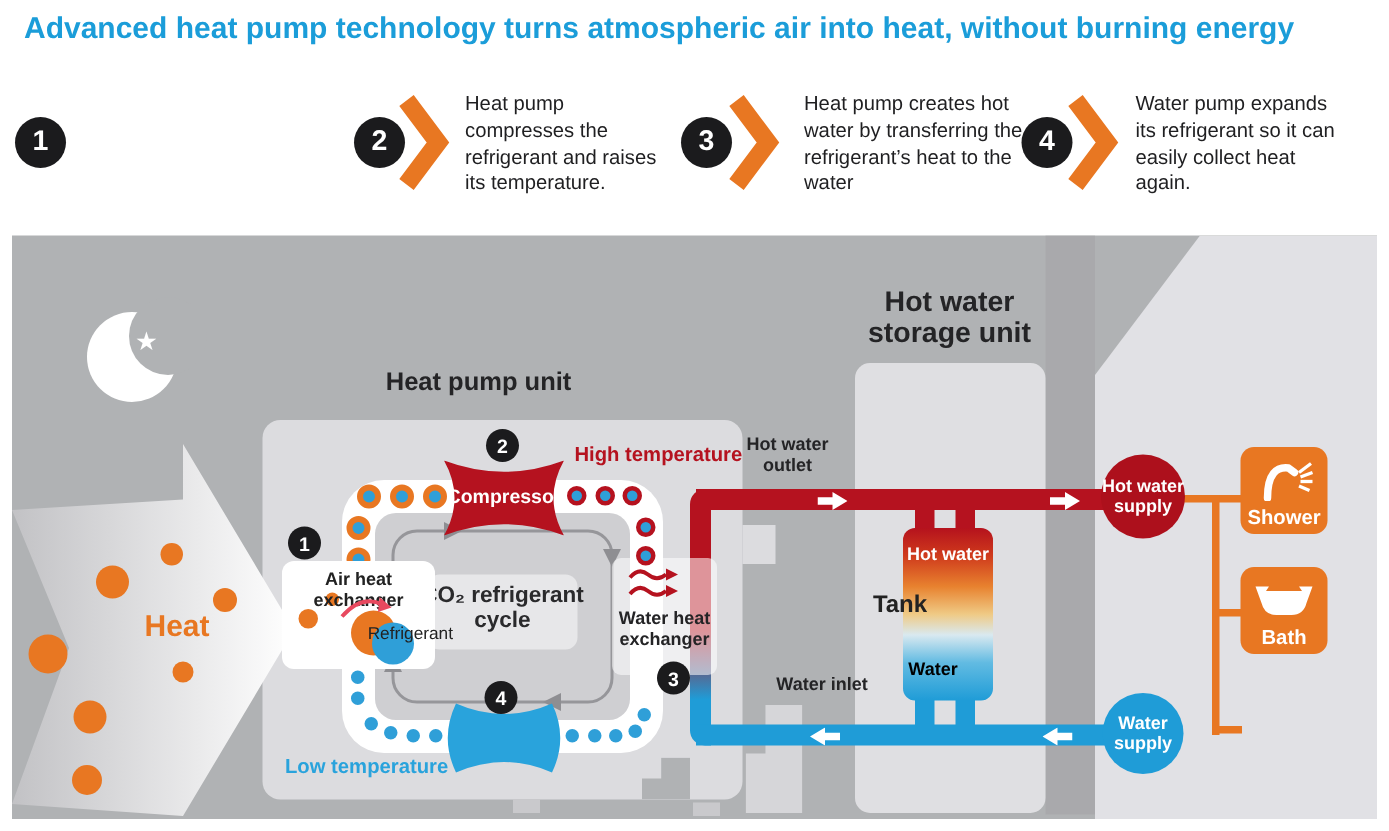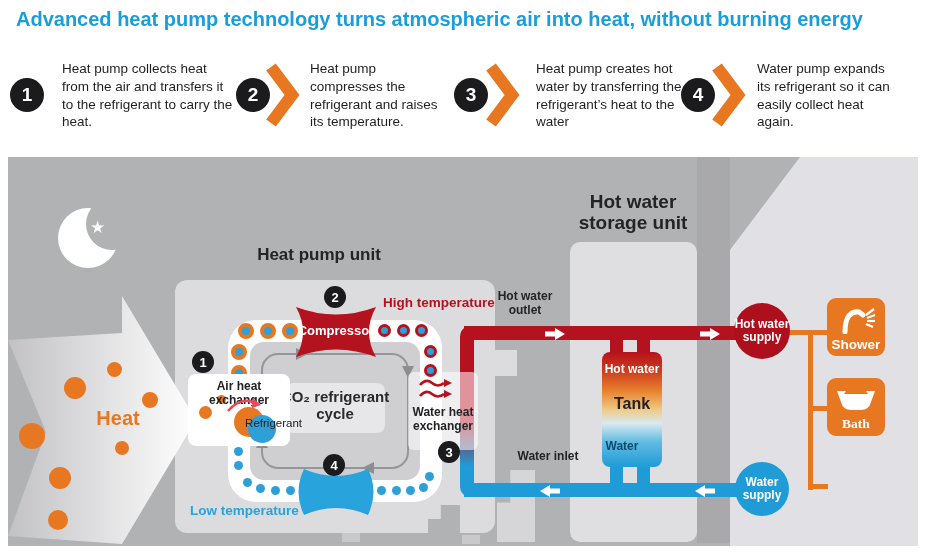--- a/index.html
+++ b/index.html
@@ -34,21 +34,20 @@
   .white-arrow{z-index:18;}
 </style>
 </head>
 <body>
 
 <div id="page">
 
   <div id="title" class="abs">Advanced heat pump technology turns atmospheric air into heat, without burning energy</div>
 
   <div class="abs step-badge" style="left:10px;top:78px;">1</div>
-  <div class="abs step-text" style="left:62px;top:60px;width:172px;">Heat pump collects heat from the air and transfers it to the refrigerant to carry the heat.</div>
 
   <div class="abs step-badge" style="left:236px;top:78px;">2</div>
   <svg class="abs" style="left:266px;top:62px;" width="34" height="66">
       <polyline points="5,5 26,33 5,61" stroke="#e87722" stroke-width="12" fill="none"></polyline>
     </svg>
   <div class="abs step-text" style="left:310px;top:60px;width:142px;">Heat pump compresses the refrigerant and raises its temperature.</div>
 
   <div class="abs step-badge" style="left:454px;top:78px;">3</div>
   <svg class="abs" style="left:486px;top:62px;" width="34" height="66">
       <polyline points="5,5 26,33 5,61" stroke="#e87722" stroke-width="12" fill="none"></polyline>
@@ -182,22 +181,22 @@
     <svg class="abs white-arrow" style="left:687px;top:328px;" width="20" height="12">
         <polygon points="20,3.5 10,3.5 10,0 0,6 10,12 10,8.5 20,8.5" fill="#fff"></polygon>
       </svg>
 
     <div class="abs ctr lbl" style="left:486px;top:133px;width:62px;font-size:12px;line-height:13.5px;z-index:15;">Hot water outlet</div>
     <div class="abs ctr lbl" style="left:509px;top:293px;width:62px;font-size:12px;line-height:13.5px;z-index:15;">Water inlet</div>
 
     <div class="abs" style="left:594px;top:195px;width:60px;height:115px;border-radius:8px;z-index:14;
          background:linear-gradient(180deg,#b5121d 0%,#cf3a1c 16%,#e8822f 34%,#efca85 50%,#d9e9f0 62%,#62bbe2 78%,#1f9cd7 100%);"></div>
     <div class="abs ctr" style="left:594px;top:205px;width:60px;font-size:12px;font-weight:bold;color:#fff;z-index:15;">Hot water</div>
-    <div class="abs ctr" style="left:594px;top:238px;width:60px;font-size:16px;font-weight:bold;color:#222;z-index:15;text-align:center;">Tank</div>
-    <div class="abs ctr" style="left:594px;top:282px;width:40px;font-size:12px;font-weight:bold;color:#0c4a6e;z-index:15;">Water</div>
+    <div class="abs ctr" style="left:562px;top:238px;width:60px;font-size:16px;font-weight:bold;color:#222;z-index:15;text-align:center;">Tank</div>
+    <div class="abs ctr" style="left:594px;top:282px;width:40px;font-size:12px;font-weight:bold;color:#000000;z-index:15;">Water</div>
 
     <div class="abs" style="left:400px;top:215px;width:70px;height:78px;background:rgba(255,255,255,0.55);border-radius:6px;z-index:16;"></div>
     <svg class="abs" style="left:410px;top:221px;z-index:17;" width="44" height="26">
       <path d="M2,7 Q8,0 14,5 T26,5" stroke="#b5121f" stroke-width="2.6" fill="none"></path>
       <polygon points="26,1 34,5 26,9" fill="#b5121f"></polygon>
       <path d="M2,18 Q8,11 14,16 T26,16" stroke="#b5121f" stroke-width="2.6" fill="none"></path>
       <polygon points="26,12 34,16 26,20" fill="#b5121f"></polygon>
     </svg>
     <div class="abs ctr lbl" style="left:398px;top:249px;width:74px;font-size:12px;line-height:13.5px;z-index:17;">Water heat exchanger</div>
 
@@ -212,21 +211,21 @@
     <div class="abs fixture" style="left:819px;top:141px;">
       <svg class="abs" style="left:11px;top:6px;" width="38" height="30">
         <path d="M7,28 C7,12 13,7 21,8 L25,11" stroke="#fff" stroke-width="5" fill="none" stroke-linecap="round"></path>
         <line x1="28" y1="11" x2="36" y2="5" stroke="#fff" stroke-width="2.2"></line>
         <line x1="29" y1="14" x2="37" y2="11" stroke="#fff" stroke-width="2.2"></line>
         <line x1="29" y1="17" x2="37" y2="17" stroke="#fff" stroke-width="2.2"></line>
         <line x1="28" y1="20" x2="35" y2="23" stroke="#fff" stroke-width="2.2"></line>
       </svg>
       <div class="flabel">Shower</div>
     </div>
-    <div class="abs fixture" style="left:819px;top:221px;font-family:Liberation Serif, serif;">
+    <div class="abs fixture" style="left:819px;top:221px;">
       <svg class="abs" style="left:9px;top:9px;" width="40" height="26">
         <path d="M1,4 L10,4 L8,7 L32,7 L30,4 L39,4 L35,15 Q33,23 25,23 L15,23 Q7,23 5,15 Z" fill="#fff"></path>
       </svg>
       <div class="flabel">Bath</div>
     </div>
 
     <div class="abs badge" style="left:184px;top:194px;">1</div>
     <div class="abs badge" style="left:316px;top:129px;">2</div>
     <div class="abs badge" style="left:430px;top:284px;">3</div>
     <div class="abs badge" style="left:315px;top:297px;">4</div>

